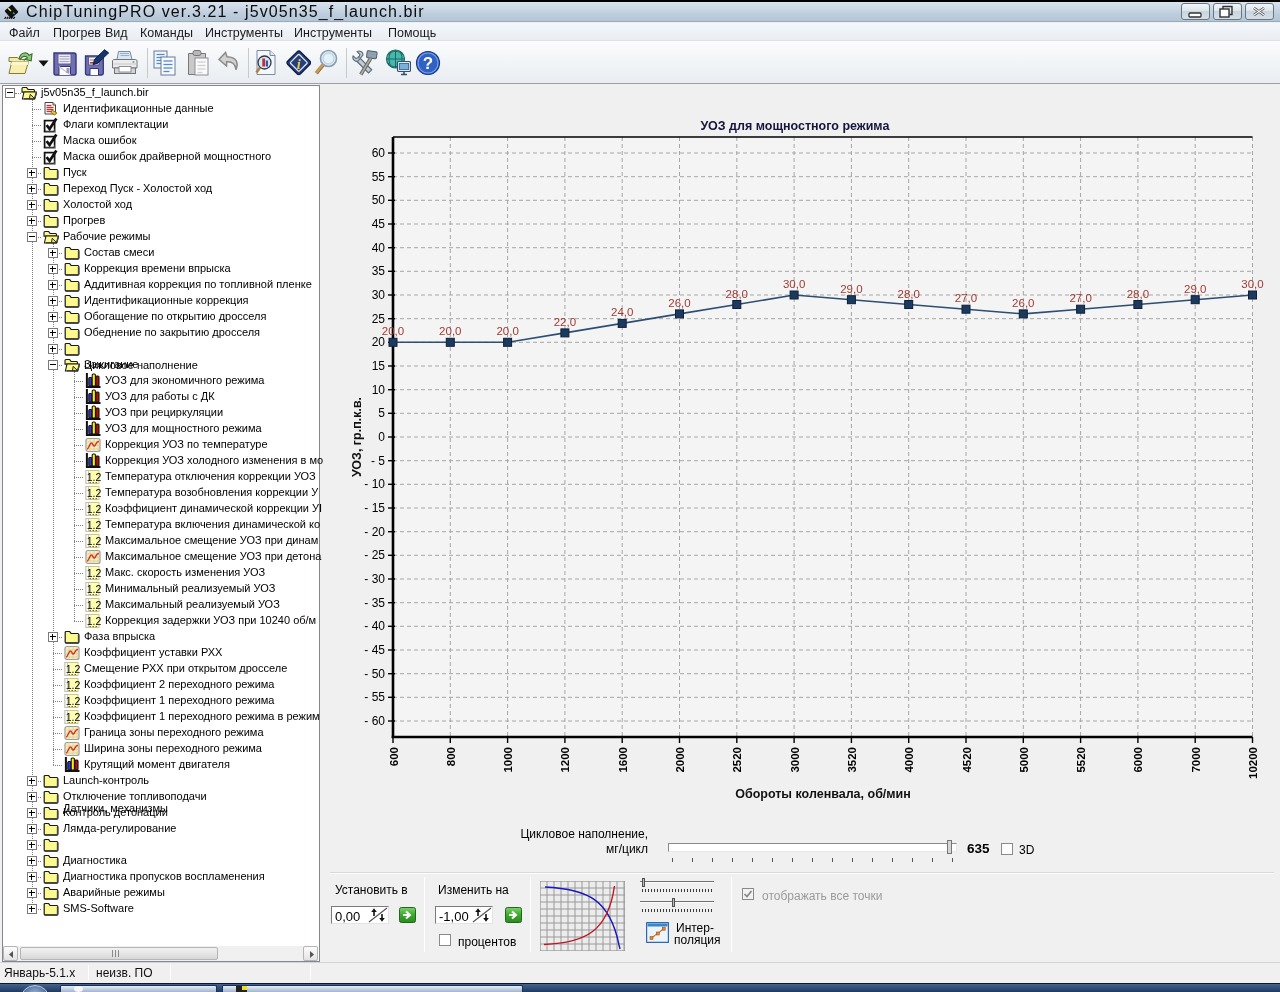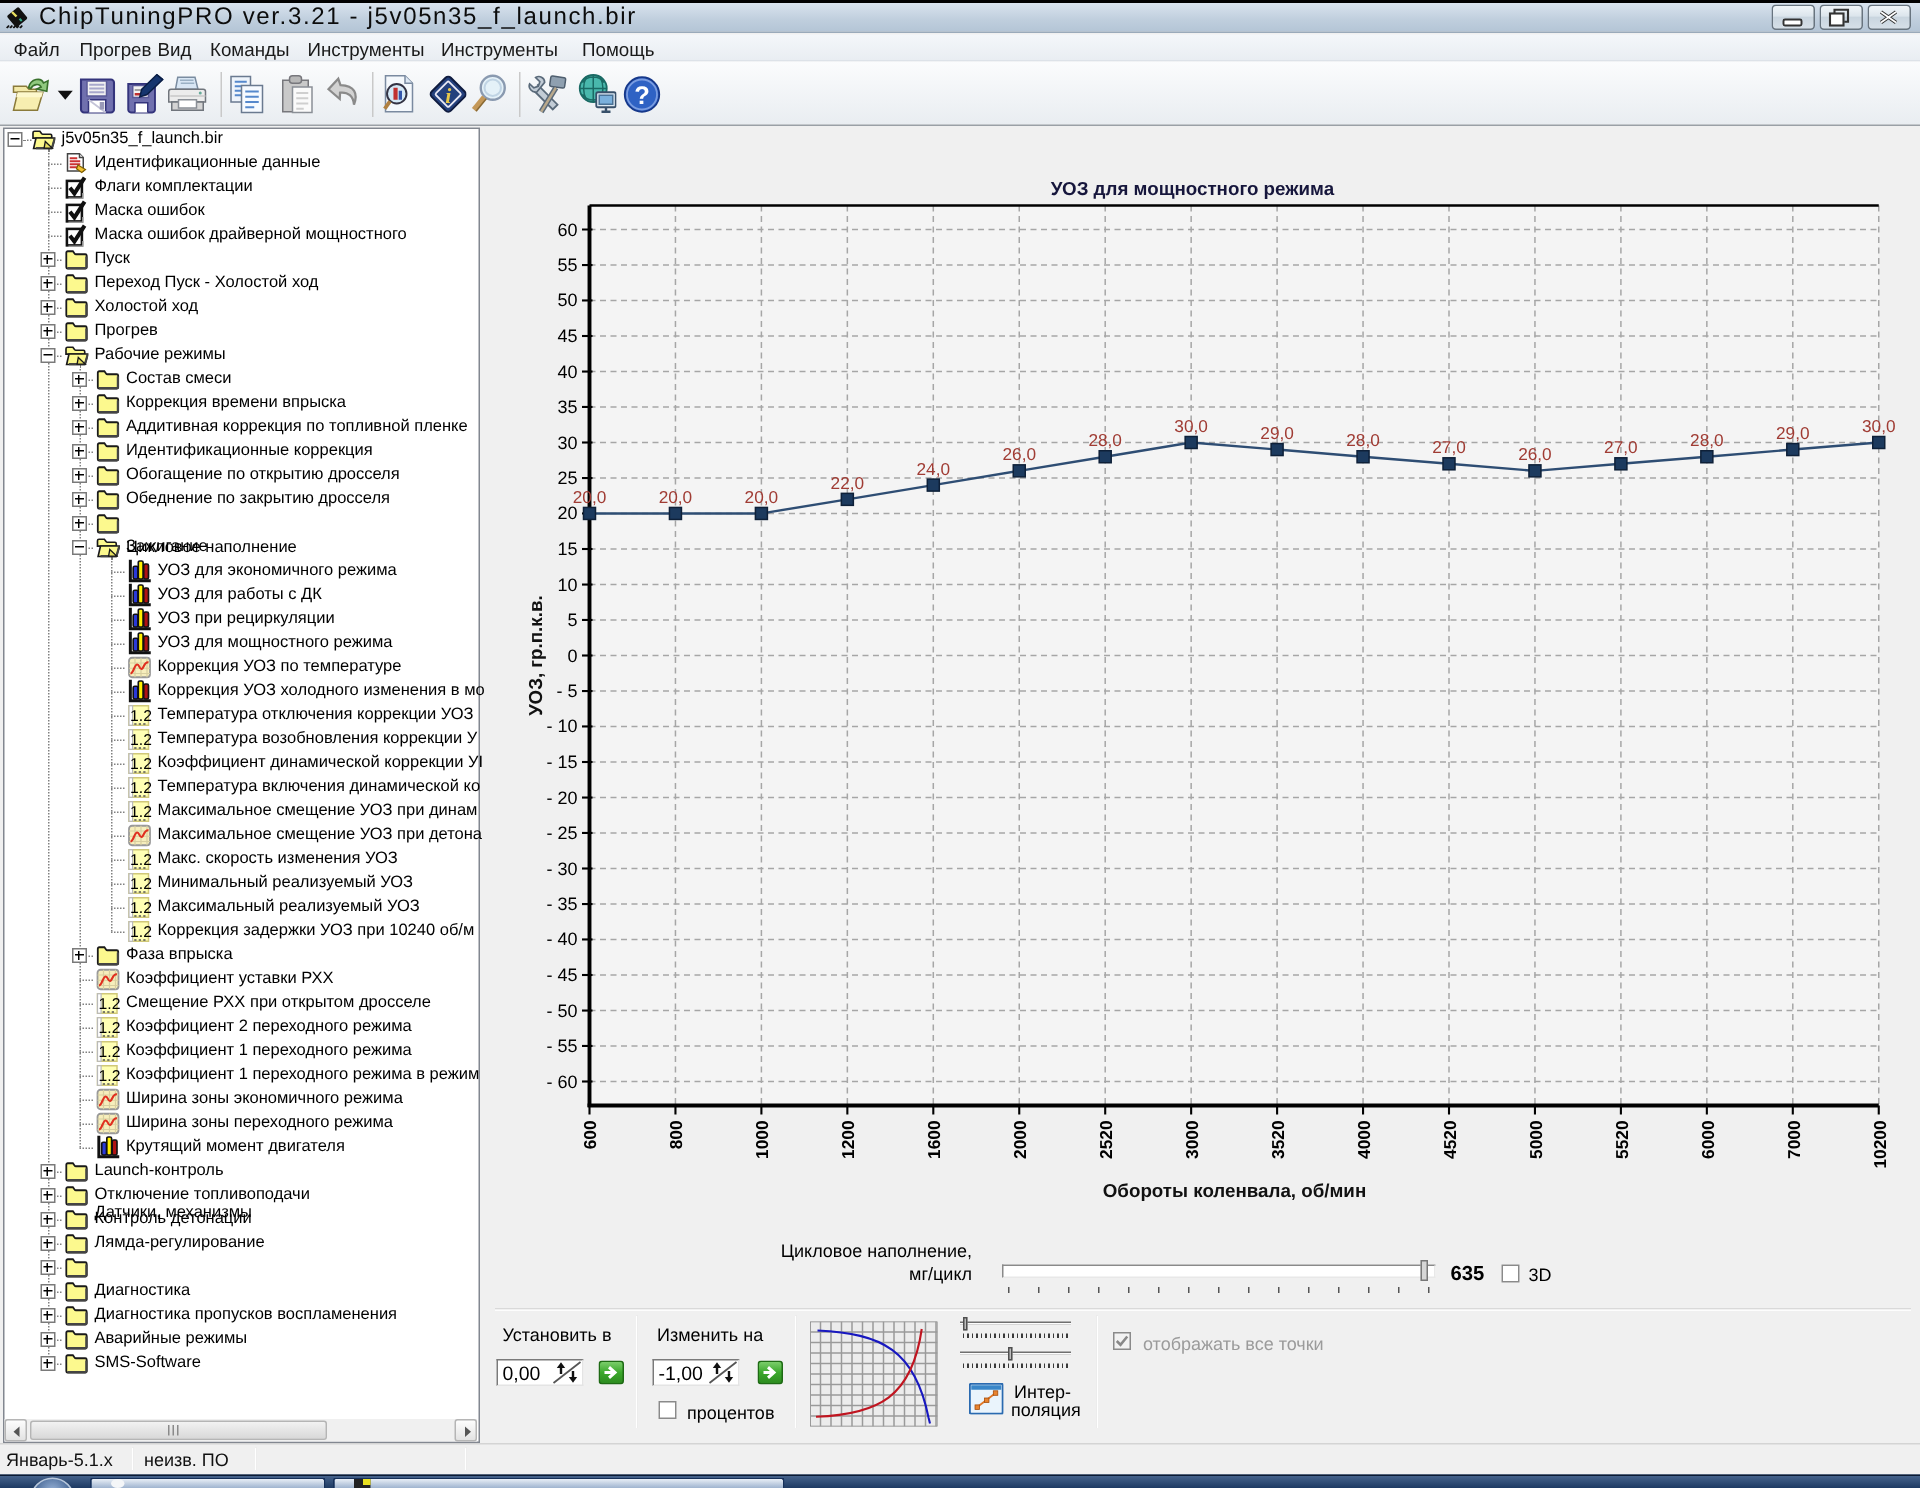--- a/index.html
+++ b/index.html
@@ -497,21 +497,21 @@
 <div class="abs tlab" style="left:84px;top:694.0px">Коэффициент 1 переходного режима</div>
 <div class="abs doth" style="left:53px;top:716.5px;width:9px"></div>
 <svg class="abs" style="left:64px;top:708.5px" width="16" height="16">
     <use href="#i-num"></use>
   </svg>
 <div class="abs tlab" style="left:84px;top:710.0px">Коэффициент 1 переходного режима в режим</div>
 <div class="abs doth" style="left:53px;top:732.5px;width:9px"></div>
 <svg class="abs" style="left:64px;top:724.5px" width="16" height="16">
     <use href="#i-curve"></use>
   </svg>
-<div class="abs tlab" style="left:84px;top:726.0px">Ширина зоны экономичного режима</div>
+<div class="abs tlab" style="left:84px;top:726.0px">Граница зоны переходного режима</div>
 <div class="abs doth" style="left:53px;top:748.5px;width:9px"></div>
 <svg class="abs" style="left:64px;top:740.5px" width="16" height="16">
     <use href="#i-curve"></use>
   </svg>
 <div class="abs tlab" style="left:84px;top:742.0px">Ширина зоны переходного режима</div>
 <div class="abs doth" style="left:53px;top:764.5px;width:9px"></div>
 <svg class="abs" style="left:64px;top:756.5px" width="16" height="16">
     <use href="#i-bar"></use>
   </svg>
 <div class="abs tlab" style="left:84px;top:758.0px">Крутящий момент двигателя</div>

